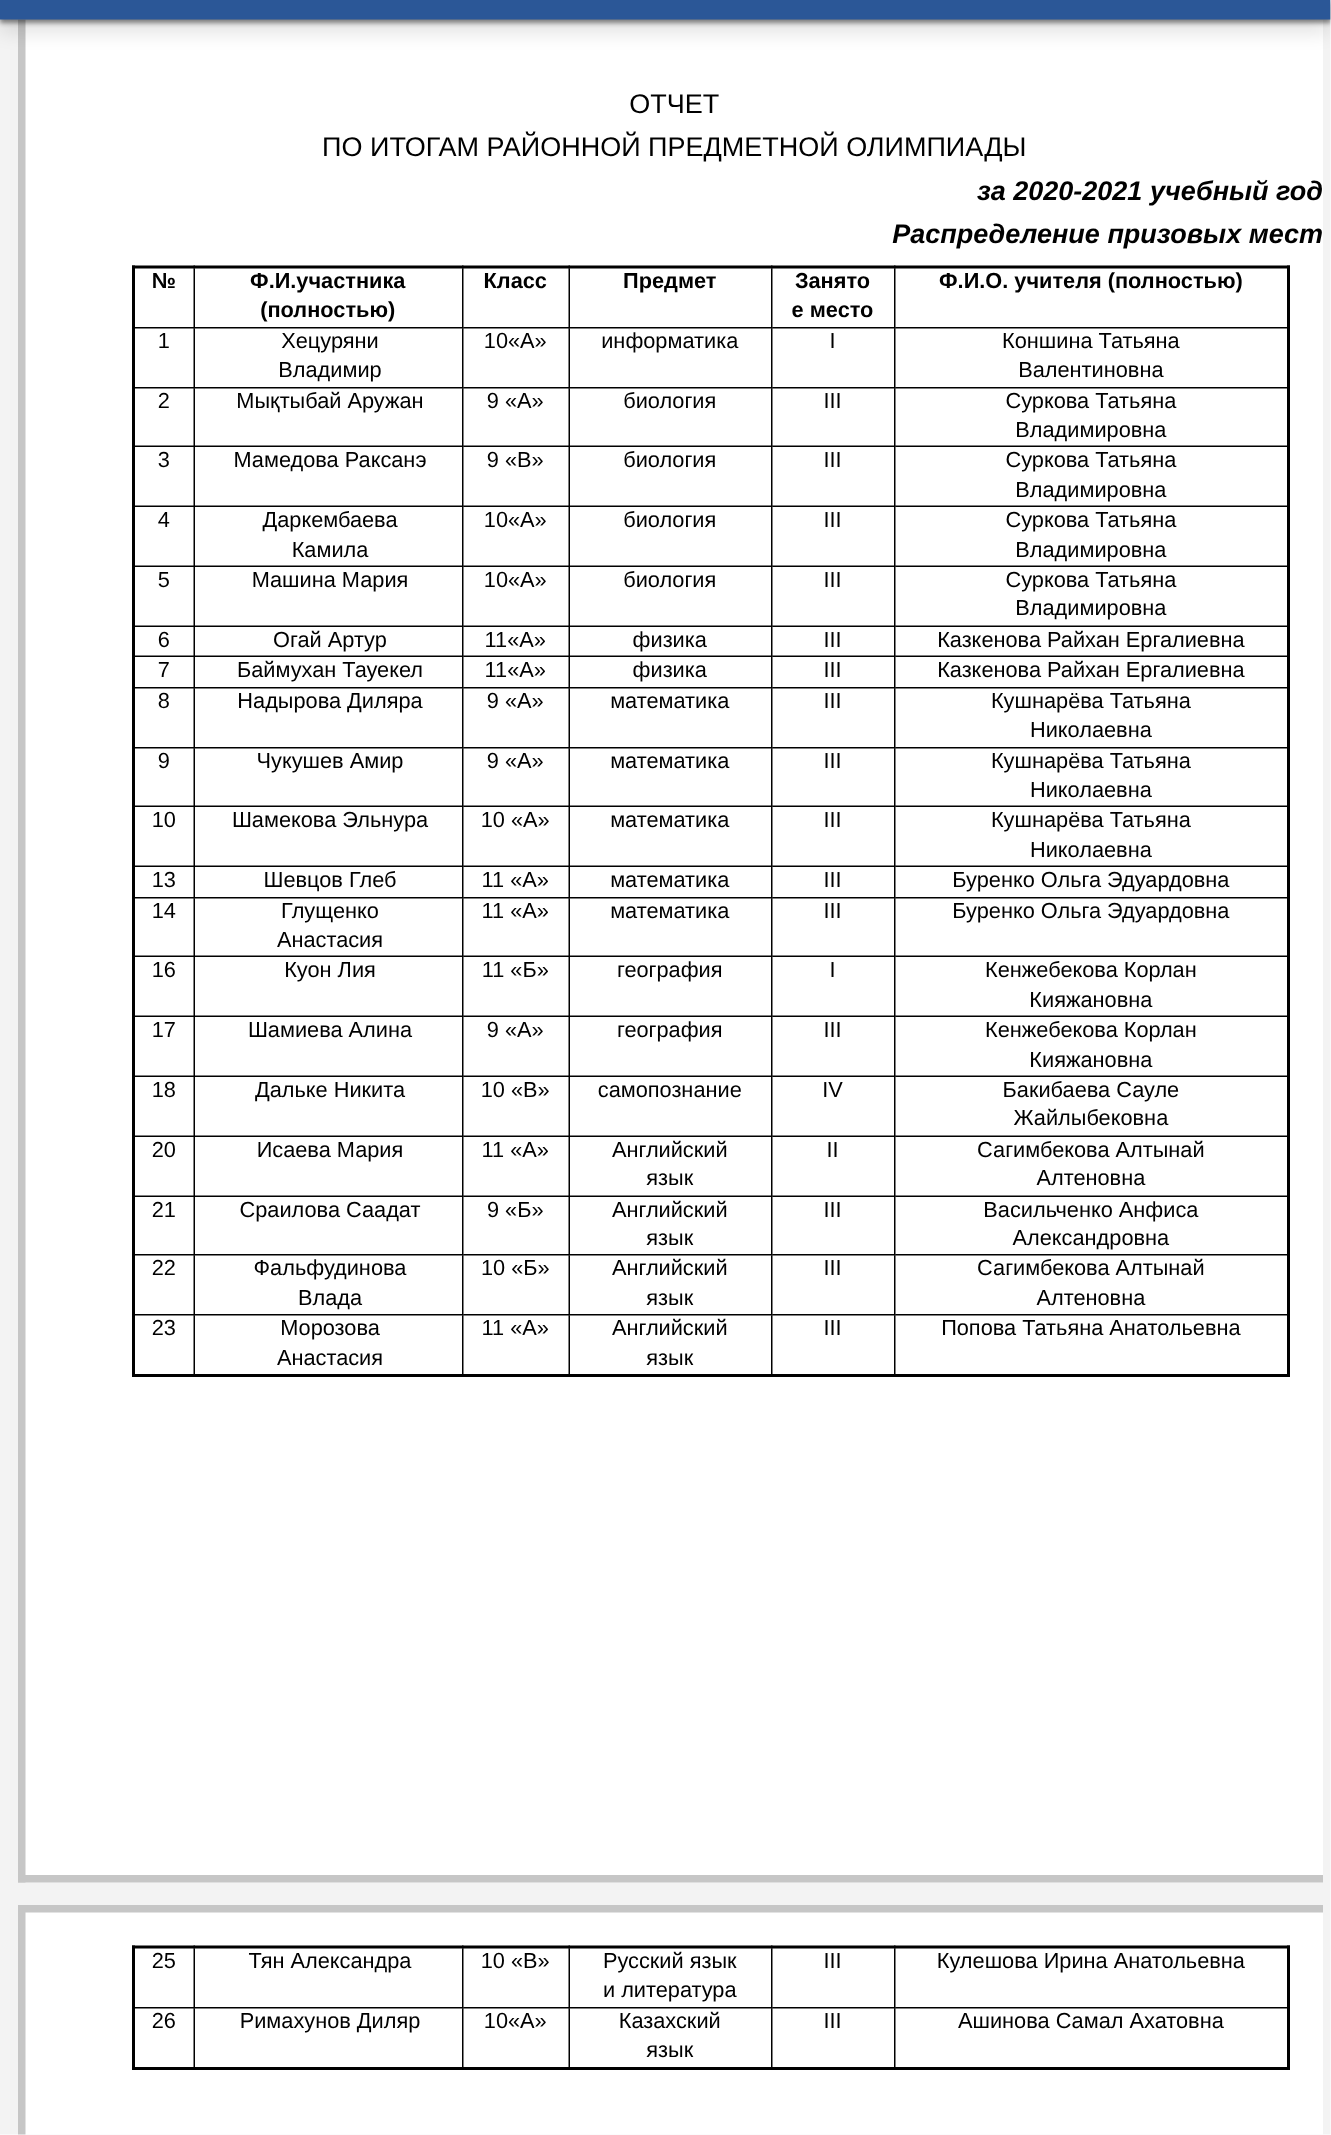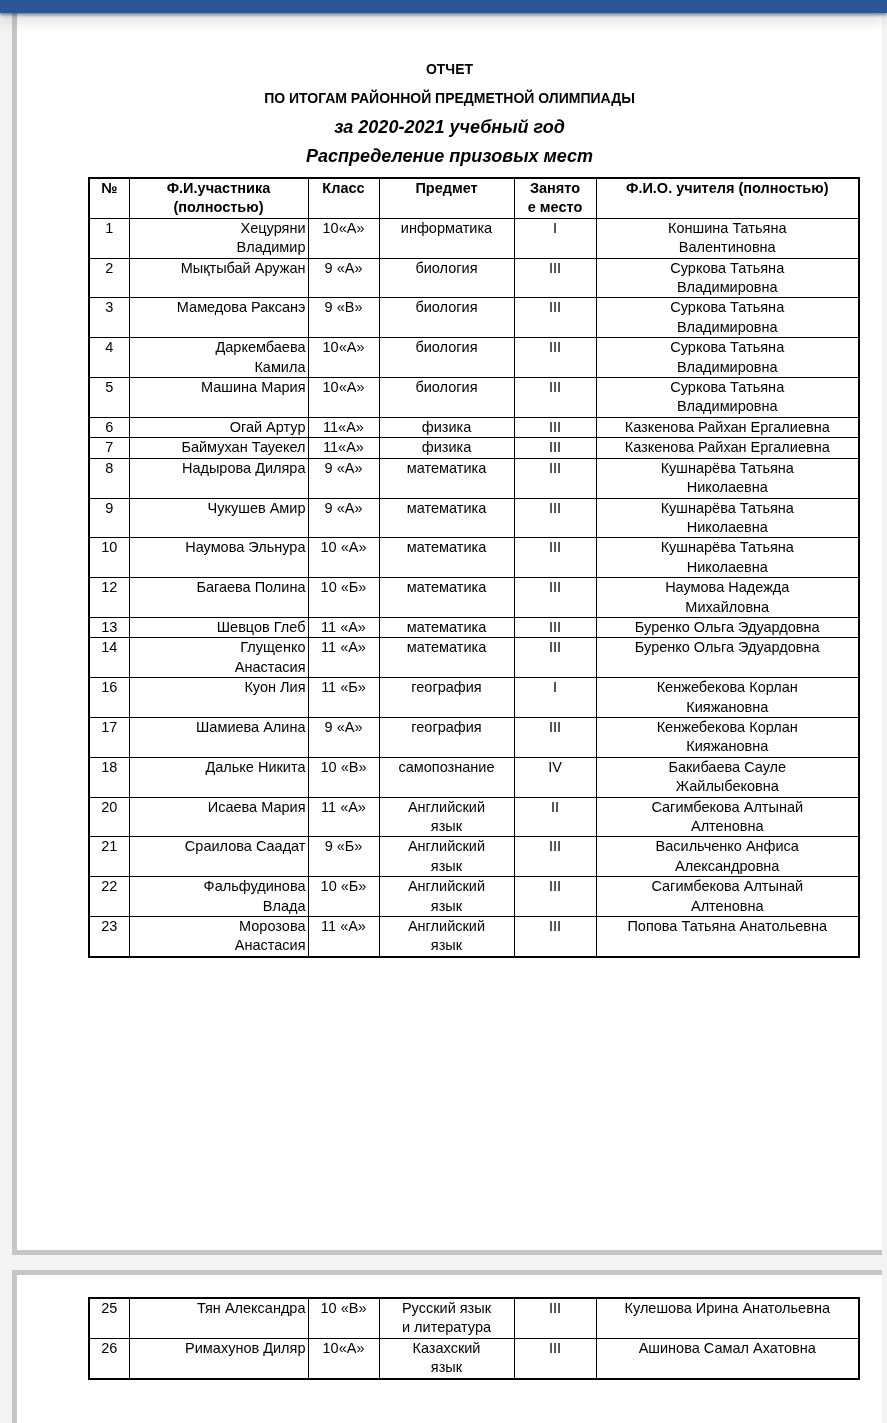--- a/index.html
+++ b/index.html
@@ -37,31 +37,32 @@
   }
   .page-2 {
     border-top: 5px solid #c6c6c6;
     height: 300px;
   }
   .doc-title {
     padding-top: 42px;
     text-align: center;
   }
   .title-line {
-    font-size: 14px;
-    font-weight: bold;
+    font-size: 18px;
+    font-weight: normal;
     line-height: 29px;
     white-space: pre-line;
   }
   .subtitle-line {
     font-size: 18px;
     font-weight: bold;
     font-style: italic;
     line-height: 29px;
     white-space: pre-line;
+    text-align: right;
   }
   table.results {
     border-collapse: collapse;
     table-layout: fixed;
     width: 770px;
     margin-left: 71px;
     border: 2px solid #000;
   }
   .page-1 table.results { margin-top: 6px; }
   .page-2 table.results { margin-top: 22px; }
@@ -71,21 +72,21 @@
     font-size: 14.5px;
     line-height: 19.4px;
     padding: 0 2px;
     text-align: center;
     vertical-align: top;
     white-space: pre-line;
     overflow: hidden;
   }
   table.results th { font-weight: bold; }
   table.results td.cell-name {
-    text-align: right;
+    text-align: center;
     padding-left: 5px;
   }
   col.c-num     { width: 40px;  }
   col.c-name    { width: 179px; }
   col.c-class   { width: 71px;  }
   col.c-subject { width: 135px; }
   col.c-place   { width: 82px;  }
   col.c-teacher { width: 263px; }
 </style>
 </head>
@@ -199,35 +200,26 @@
           <td class="cell-num">9</td>
           <td class="cell-name">Чукушев Амир</td>
           <td class="cell-class">9 «А»</td>
           <td class="cell-subject">математика</td>
           <td class="cell-place">III</td>
           <td class="cell-teacher">Кушнарёва Татьяна
 Николаевна</td>
         </tr>
         <tr>
           <td class="cell-num">10</td>
-          <td class="cell-name">Наумова Эльнура</td>
+          <td class="cell-name">Шамекова Эльнура</td>
           <td class="cell-class">10 «А»</td>
           <td class="cell-subject">математика</td>
           <td class="cell-place">III</td>
           <td class="cell-teacher">Кушнарёва Татьяна
 Николаевна</td>
-        </tr>
-        <tr>
-          <td class="cell-num">12</td>
-          <td class="cell-name">Багаева Полина</td>
-          <td class="cell-class">10 «Б»</td>
-          <td class="cell-subject">математика</td>
-          <td class="cell-place">III</td>
-          <td class="cell-teacher">Наумова Надежда
-Михайловна</td>
         </tr>
         <tr>
           <td class="cell-num">13</td>
           <td class="cell-name">Шевцов Глеб</td>
           <td class="cell-class">11 «А»</td>
           <td class="cell-subject">математика</td>
           <td class="cell-place">III</td>
           <td class="cell-teacher">Буренко Ольга Эдуардовна</td>
         </tr>
         <tr>

